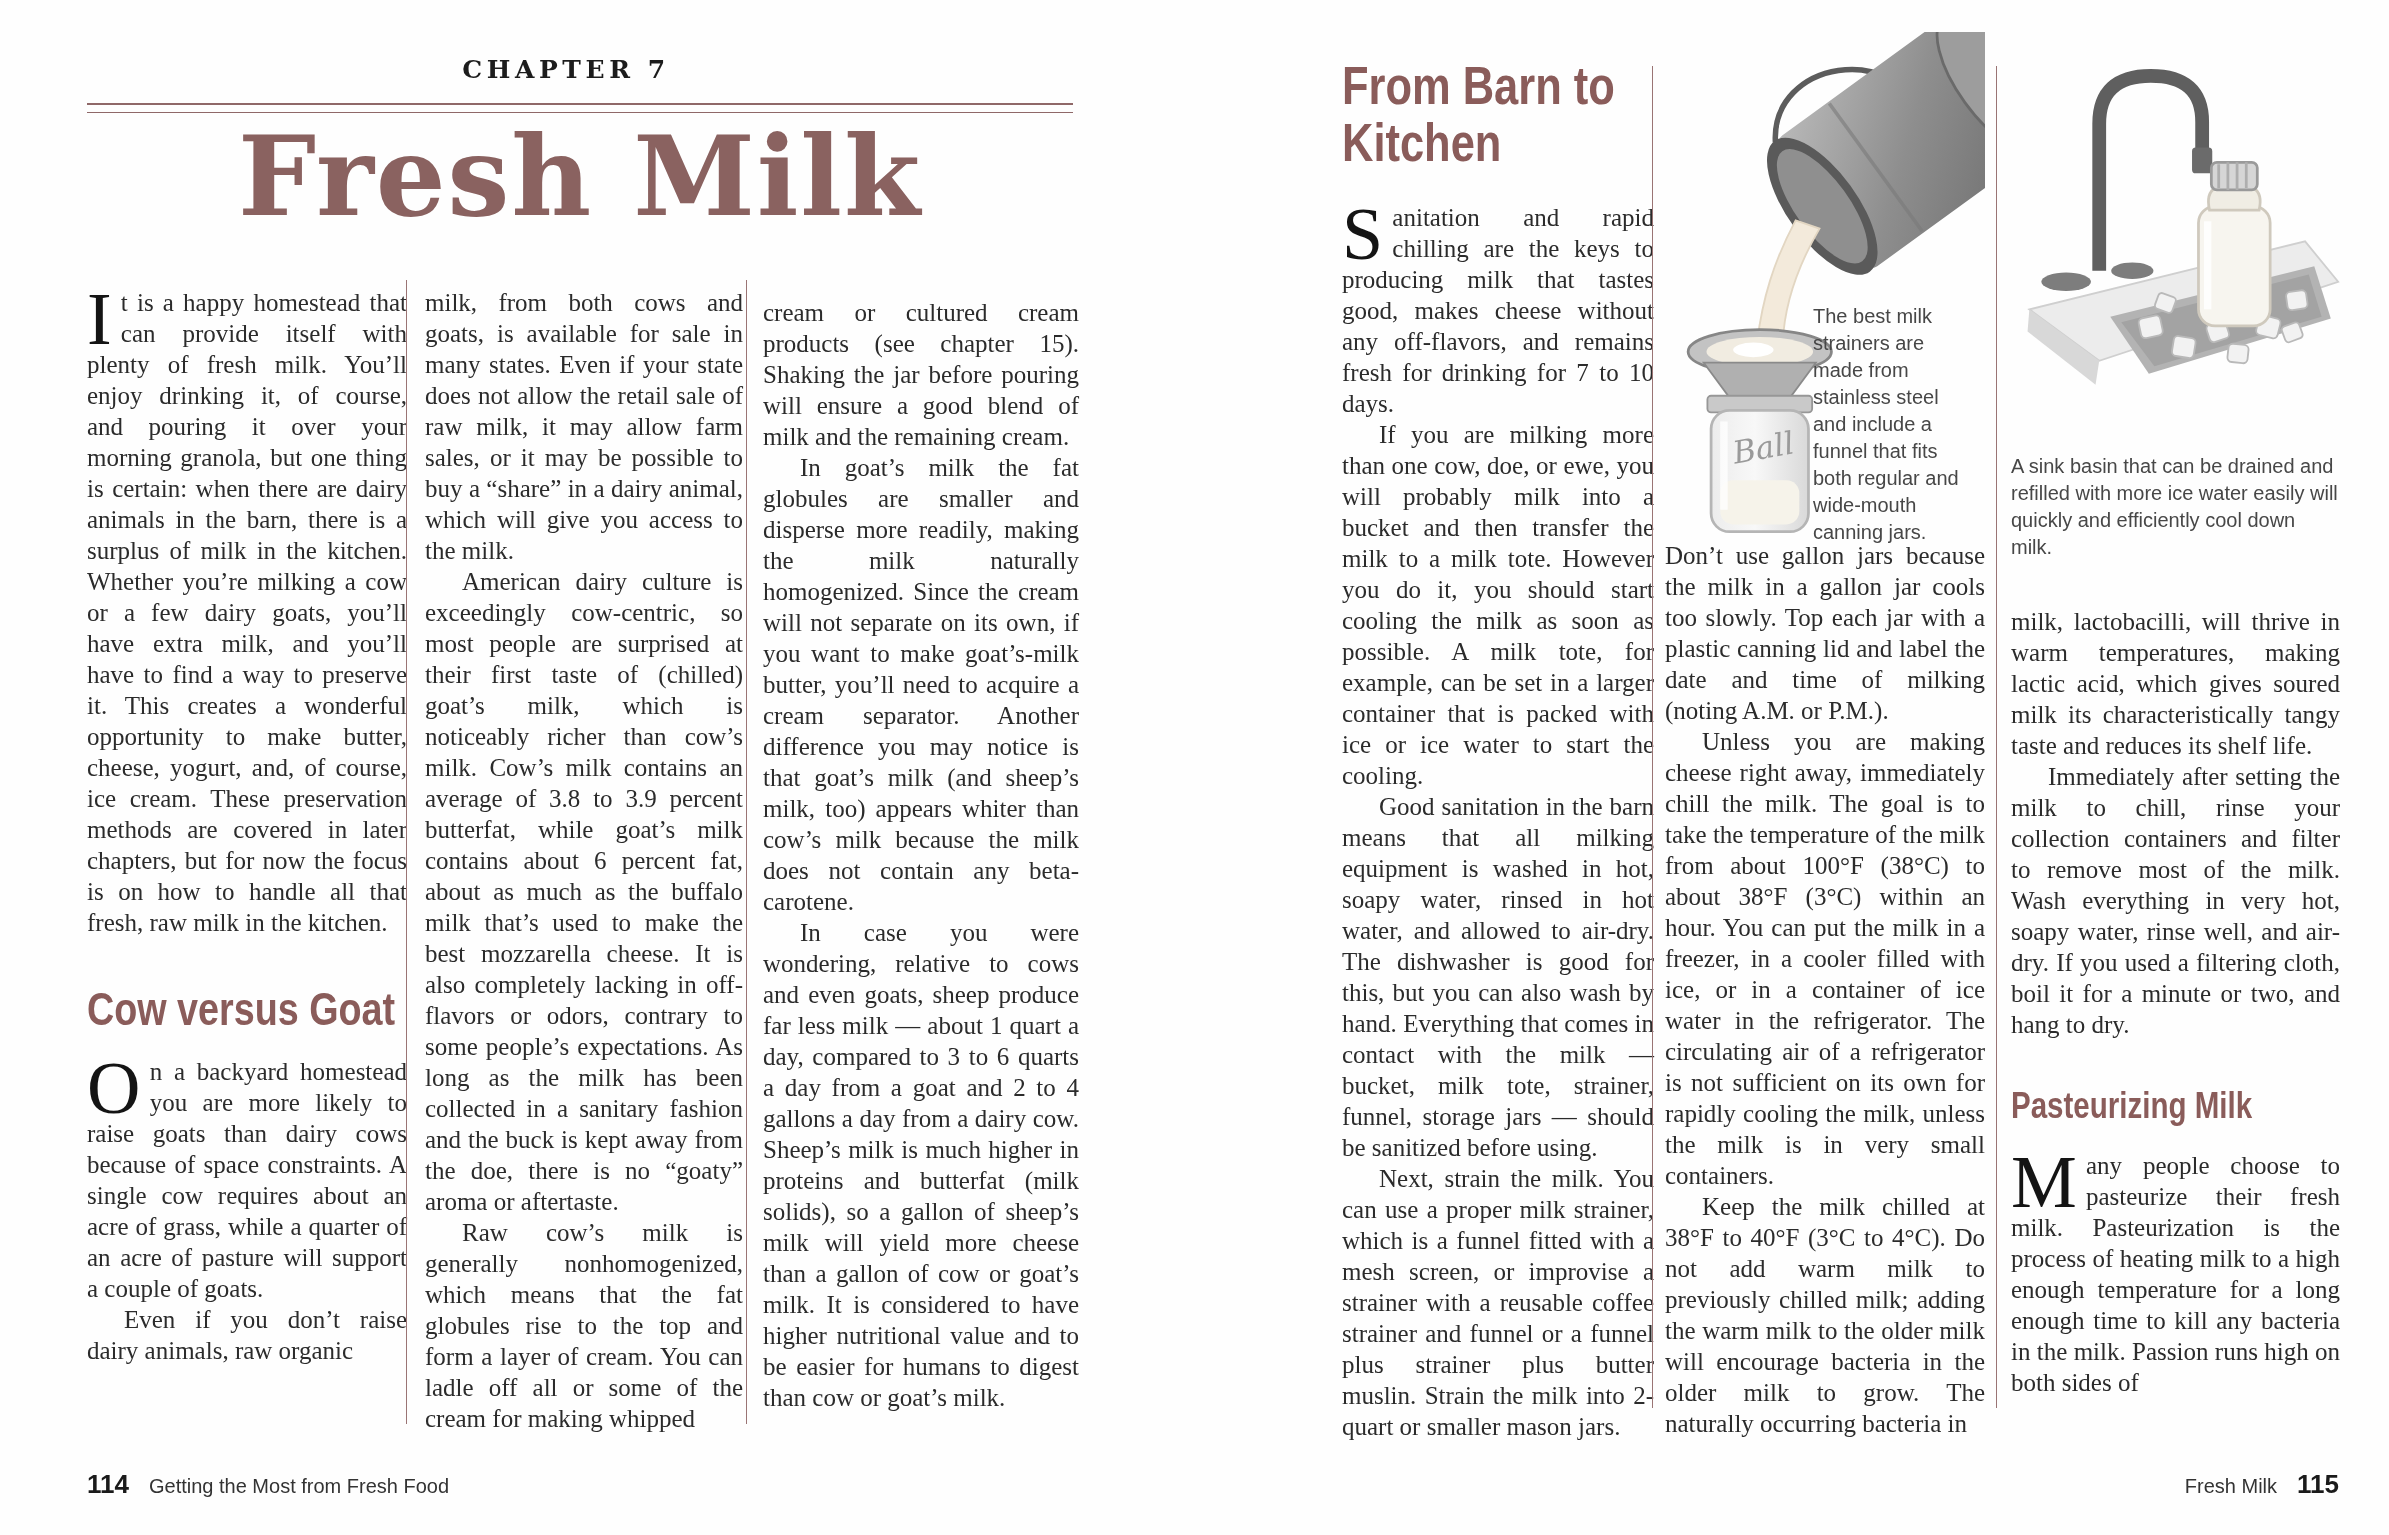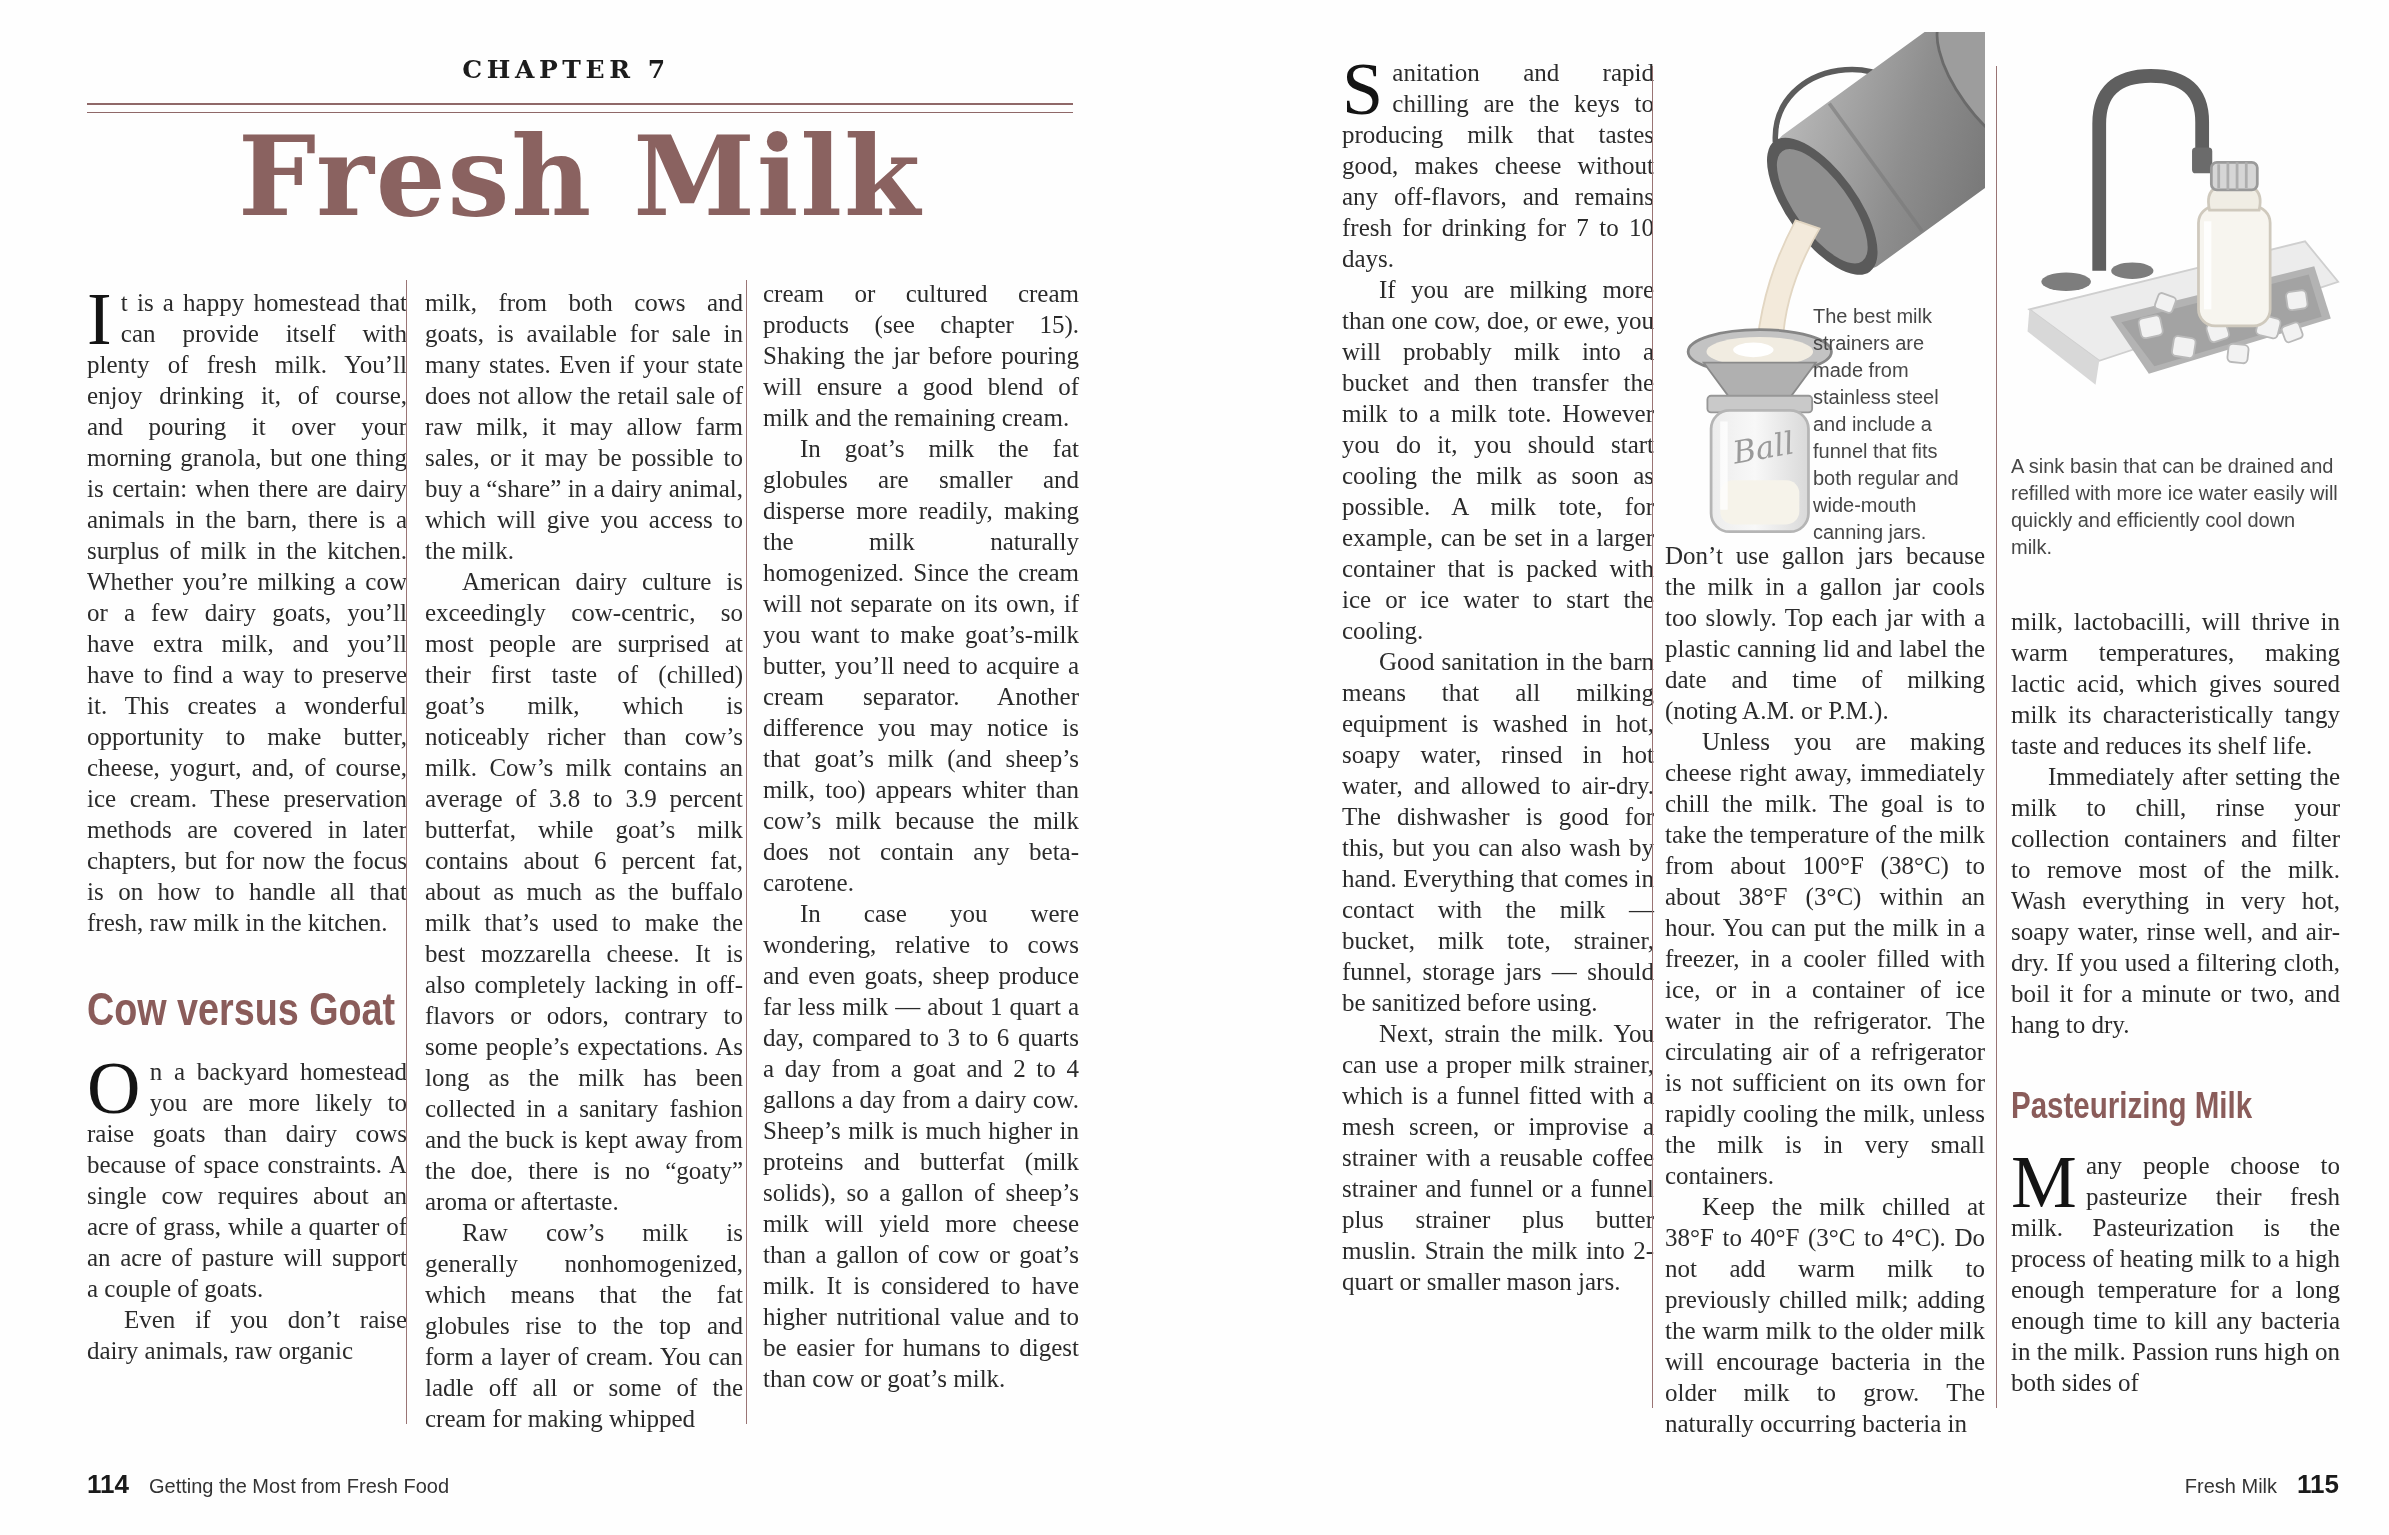--- a/index.html
+++ b/index.html
@@ -78,31 +78,32 @@
 <div class="v-rule" style="left:406px; top:280px; height:1144px;"></div>
 
 <div class="col" style="left:425px; top:287px; width:318px;">
   <p>milk, from both cows and goats, is available for sale in many states. Even if your state does not allow the retail sale of raw milk, it may allow farm sales, or it may be possible to buy a “share” in a dairy animal, which will give you access to the milk.</p>
   <p class="indent">American dairy culture is exceedingly cow-centric, so most people are surprised at their first taste of (chilled) goat’s milk, which is noticeably richer than cow’s milk. Cow’s milk contains an average of 3.8 to 3.9 percent butterfat, while goat’s milk contains about 6 percent fat, about as much as the buffalo milk that’s used to make the best mozzarella cheese. It is also completely lacking in off-flavors or odors, contrary to some people’s expectations. As long as the milk has been collected in a sanitary fashion and the buck is kept away from the doe, there is no “goaty” aroma or aftertaste.</p>
   <p class="indent">Raw cow’s milk is generally nonhomogenized, which means that the fat globules rise to the top and form a layer of cream. You can ladle off all or some of the cream for making whipped</p>
 </div>
 
 <div class="v-rule" style="left:746px; top:280px; height:1144px;"></div>
 
-<div class="col" style="left:763px; top:278px; width:316px;">
+<div class="col" style="left:763px; top:297px; width:316px;">
   <p>cream or cultured cream products (see chapter 15). Shaking the jar before pouring will ensure a good blend of milk and the remaining cream.</p>
   <p class="indent">In goat’s milk the fat globules are smaller and disperse more readily, making the milk naturally homogenized. Since the cream will not separate on its own, if you want to make goat’s-milk butter, you’ll need to acquire a cream separator. Another difference you may notice is that goat’s milk (and sheep’s milk, too) appears whiter than cow’s milk because the milk does not contain any beta-carotene.</p>
   <p class="indent">In case you were wondering, relative to cows and even goats, sheep produce far less milk — about 1 quart a day, compared to 3 to 6 quarts a day from a goat and 2 to 4 gallons a day from a dairy cow. Sheep’s milk is much higher in proteins and butterfat (milk solids), so a gallon of sheep’s milk will yield more cheese than a gallon of cow or goat’s milk. It is considered to have higher nutritional value and to be easier for humans to digest than cow or goat’s milk.</p>
 </div>
 
 <div class="footer footer-left">
   <span class="pagenum">114</span><span>Getting the Most from Fresh Food</span>
 </div>
 
 <div class="col" style="left:1342px; top:57px; width:312px;">
+  <h2 class="sec-head h-barn"><span class="condense">From Barn to Kitchen</span></h2>
   <p class="dropcap">Sanitation and rapid chilling are the keys to producing milk that tastes good, makes cheese without any off-flavors, and remains fresh for drinking for 7 to 10 days.</p>
   <p class="indent">If you are milking more than one cow, doe, or ewe, you will probably milk into a bucket and then transfer the milk to a milk tote. However you do it, you should start cooling the milk as soon as possible. A milk tote, for example, can be set in a larger container that is packed with ice or ice water to start the cooling.</p>
   <p class="indent">Good sanitation in the barn means that all milking equipment is washed in hot, soapy water, rinsed in hot water, and allowed to air-dry. The dishwasher is good for this, but you can also wash by hand. Everything that comes in contact with the milk — bucket, milk tote, strainer, funnel, storage jars — should be sanitized before using.</p>
   <p class="indent">Next, strain the milk. You can use a proper milk strainer, which is a funnel fitted with a mesh screen, or improvise a strainer with a reusable coffee strainer and funnel or a funnel plus strainer plus butter muslin. Strain the milk into 2-quart or smaller mason jars.</p>
 </div>
 
 <div class="v-rule" style="left:1652px; top:66px; height:1342px;"></div>
 
 <div class="col" style="left:1665px; top:32px; width:320px;">
   <div class="illo-wrap" style="height:508px;">

